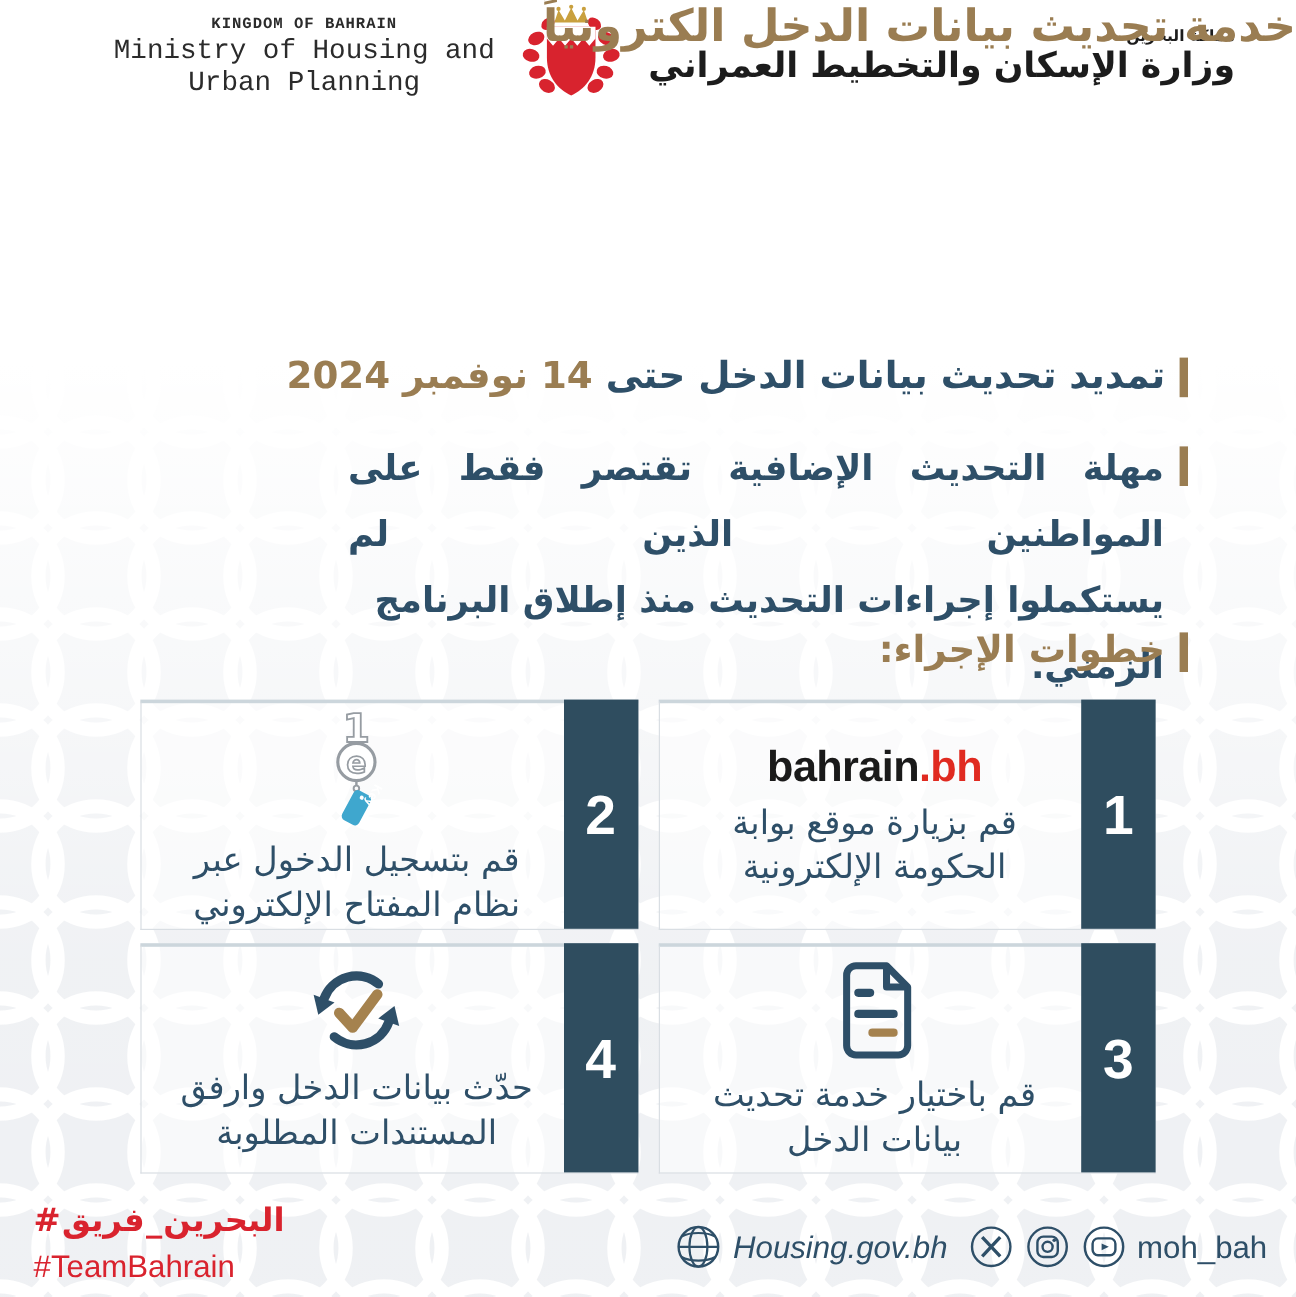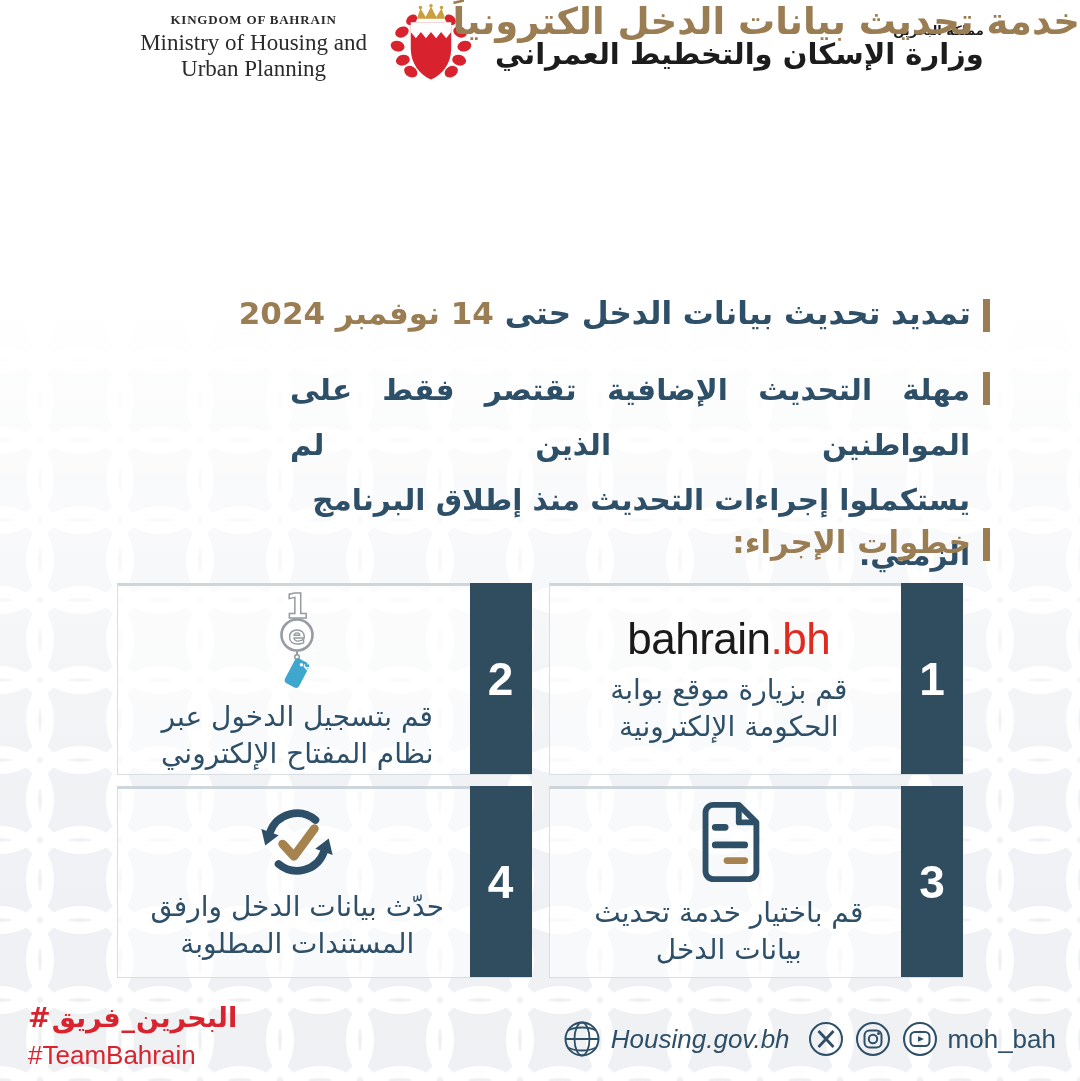--- a/index.html
+++ b/index.html
@@ -6,21 +6,21 @@
   .page{position:relative;width:1080px;height:1081px;background:#ffffff;overflow:hidden;
         font-family:"DejaVu Sans",sans-serif;}
   .bg-pattern{position:absolute;left:0;top:0;z-index:0;}
   .bg-fade{position:absolute;left:0;top:0;right:0;bottom:0;z-index:1;pointer-events:none;
     background:linear-gradient(180deg,rgba(255,255,255,1) 0%,rgba(255,255,255,1) 28%,
                rgba(255,255,255,.55) 52%,rgba(255,255,255,.12) 74%,rgba(255,255,255,.05) 100%);}
   .layer{position:absolute;z-index:2;}
 
   
   .hdr{left:0;top:8;width:100%;display:flex;justify-content:center;align-items:center;gap:20px;transform:translateX(22px);}
-  .hdr-en{font-family:Liberation Serif, serif;color:#2b2b2b;text-align:center;}
+  .hdr-en{font-family:Liberation Mono, monospace;color:#2b2b2b;text-align:center;}
   .hdr-en .kingdom{font-size:13px;font-weight:bold;letter-spacing:.8px;margin-bottom:2px;}
   .hdr-en .ministry{font-size:23px;line-height:1.15;white-space:pre-line;}
   .hdr-ar{text-align:right;color:#1c1c1c;direction:rtl;}
   .hdr-ar .kingdom-ar{font-size:13px;font-weight:bold;margin-bottom:1px;margin-left:8px;}
   .hdr-ar .ministry-ar{font-size:29px;font-weight:bold;line-height:1.1;}
 
   
   .title{left:0;top:141;width:100%;text-align:right;color:#9a7d52;font-size:37px;font-weight:bold;direction:rtl;}
 
   .gold-bar{display:inline-block;width:7px;height:33px;background:#9a7d52;vertical-align:middle;margin-left:12px;}
@@ -40,21 +40,21 @@
   
   .cards{left:117px;top:583px;width:846px;height:387px;display:grid;direction:rtl;
          grid-template-columns:1fr 1fr;grid-template-rows:192px 192px;column-gap:17px;row-gap:11px;}
   .card{position:relative;background:rgba(255,255,255,.55);border:1px solid #d9dee3;border-top:3px solid #ccd6dc;box-sizing:border-box;}
   .card-tab{position:absolute;top:-3px;bottom:0;right:-1px;width:62px;background:#2f4d5f;
             display:flex;align-items:center;justify-content:center;color:#ffffff;font-size:46px;font-weight:bold;
             font-family:"Liberation Sans",sans-serif;}
   .card-body{position:absolute;left:8px;right:62px;top:0;bottom:0;display:flex;flex-direction:column;
              align-items:center;justify-content:center;gap:8px;}
   .card-text{direction:rtl;text-align:center;white-space:pre-line;color:#2e4f68;font-size:28px;font-weight:normal;line-height:1.32;}
-  .bh-logo{font-family:"Liberation Sans",sans-serif;font-size:44px;font-weight:normal;direction:ltr;letter-spacing:-.5px;}
+  .bh-logo{font-family:"Liberation Sans",sans-serif;font-size:36px;font-weight:bold;direction:ltr;letter-spacing:-.5px;}
   .bh-black{color:#1a1a1a;}
   .bh-red{color:#e02a20;}
 
   
   .hash{left:28px;top:1002px;color:#d9232e;}
   .hash .ar{display:flex;direction:ltr;align-items:baseline;font-size:27px;font-weight:bold;gap:1px;}
   .hash .en{font-family:"Liberation Sans",sans-serif;font-size:26px;margin-top:7px;}
   .flinks{right:24px;top:1019px;display:flex;align-items:center;gap:9px;color:#2e4f68;
           font-family:"Liberation Sans",sans-serif;font-size:26px;}
   .flinks .site{margin-right:8px;font-style:italic;}

